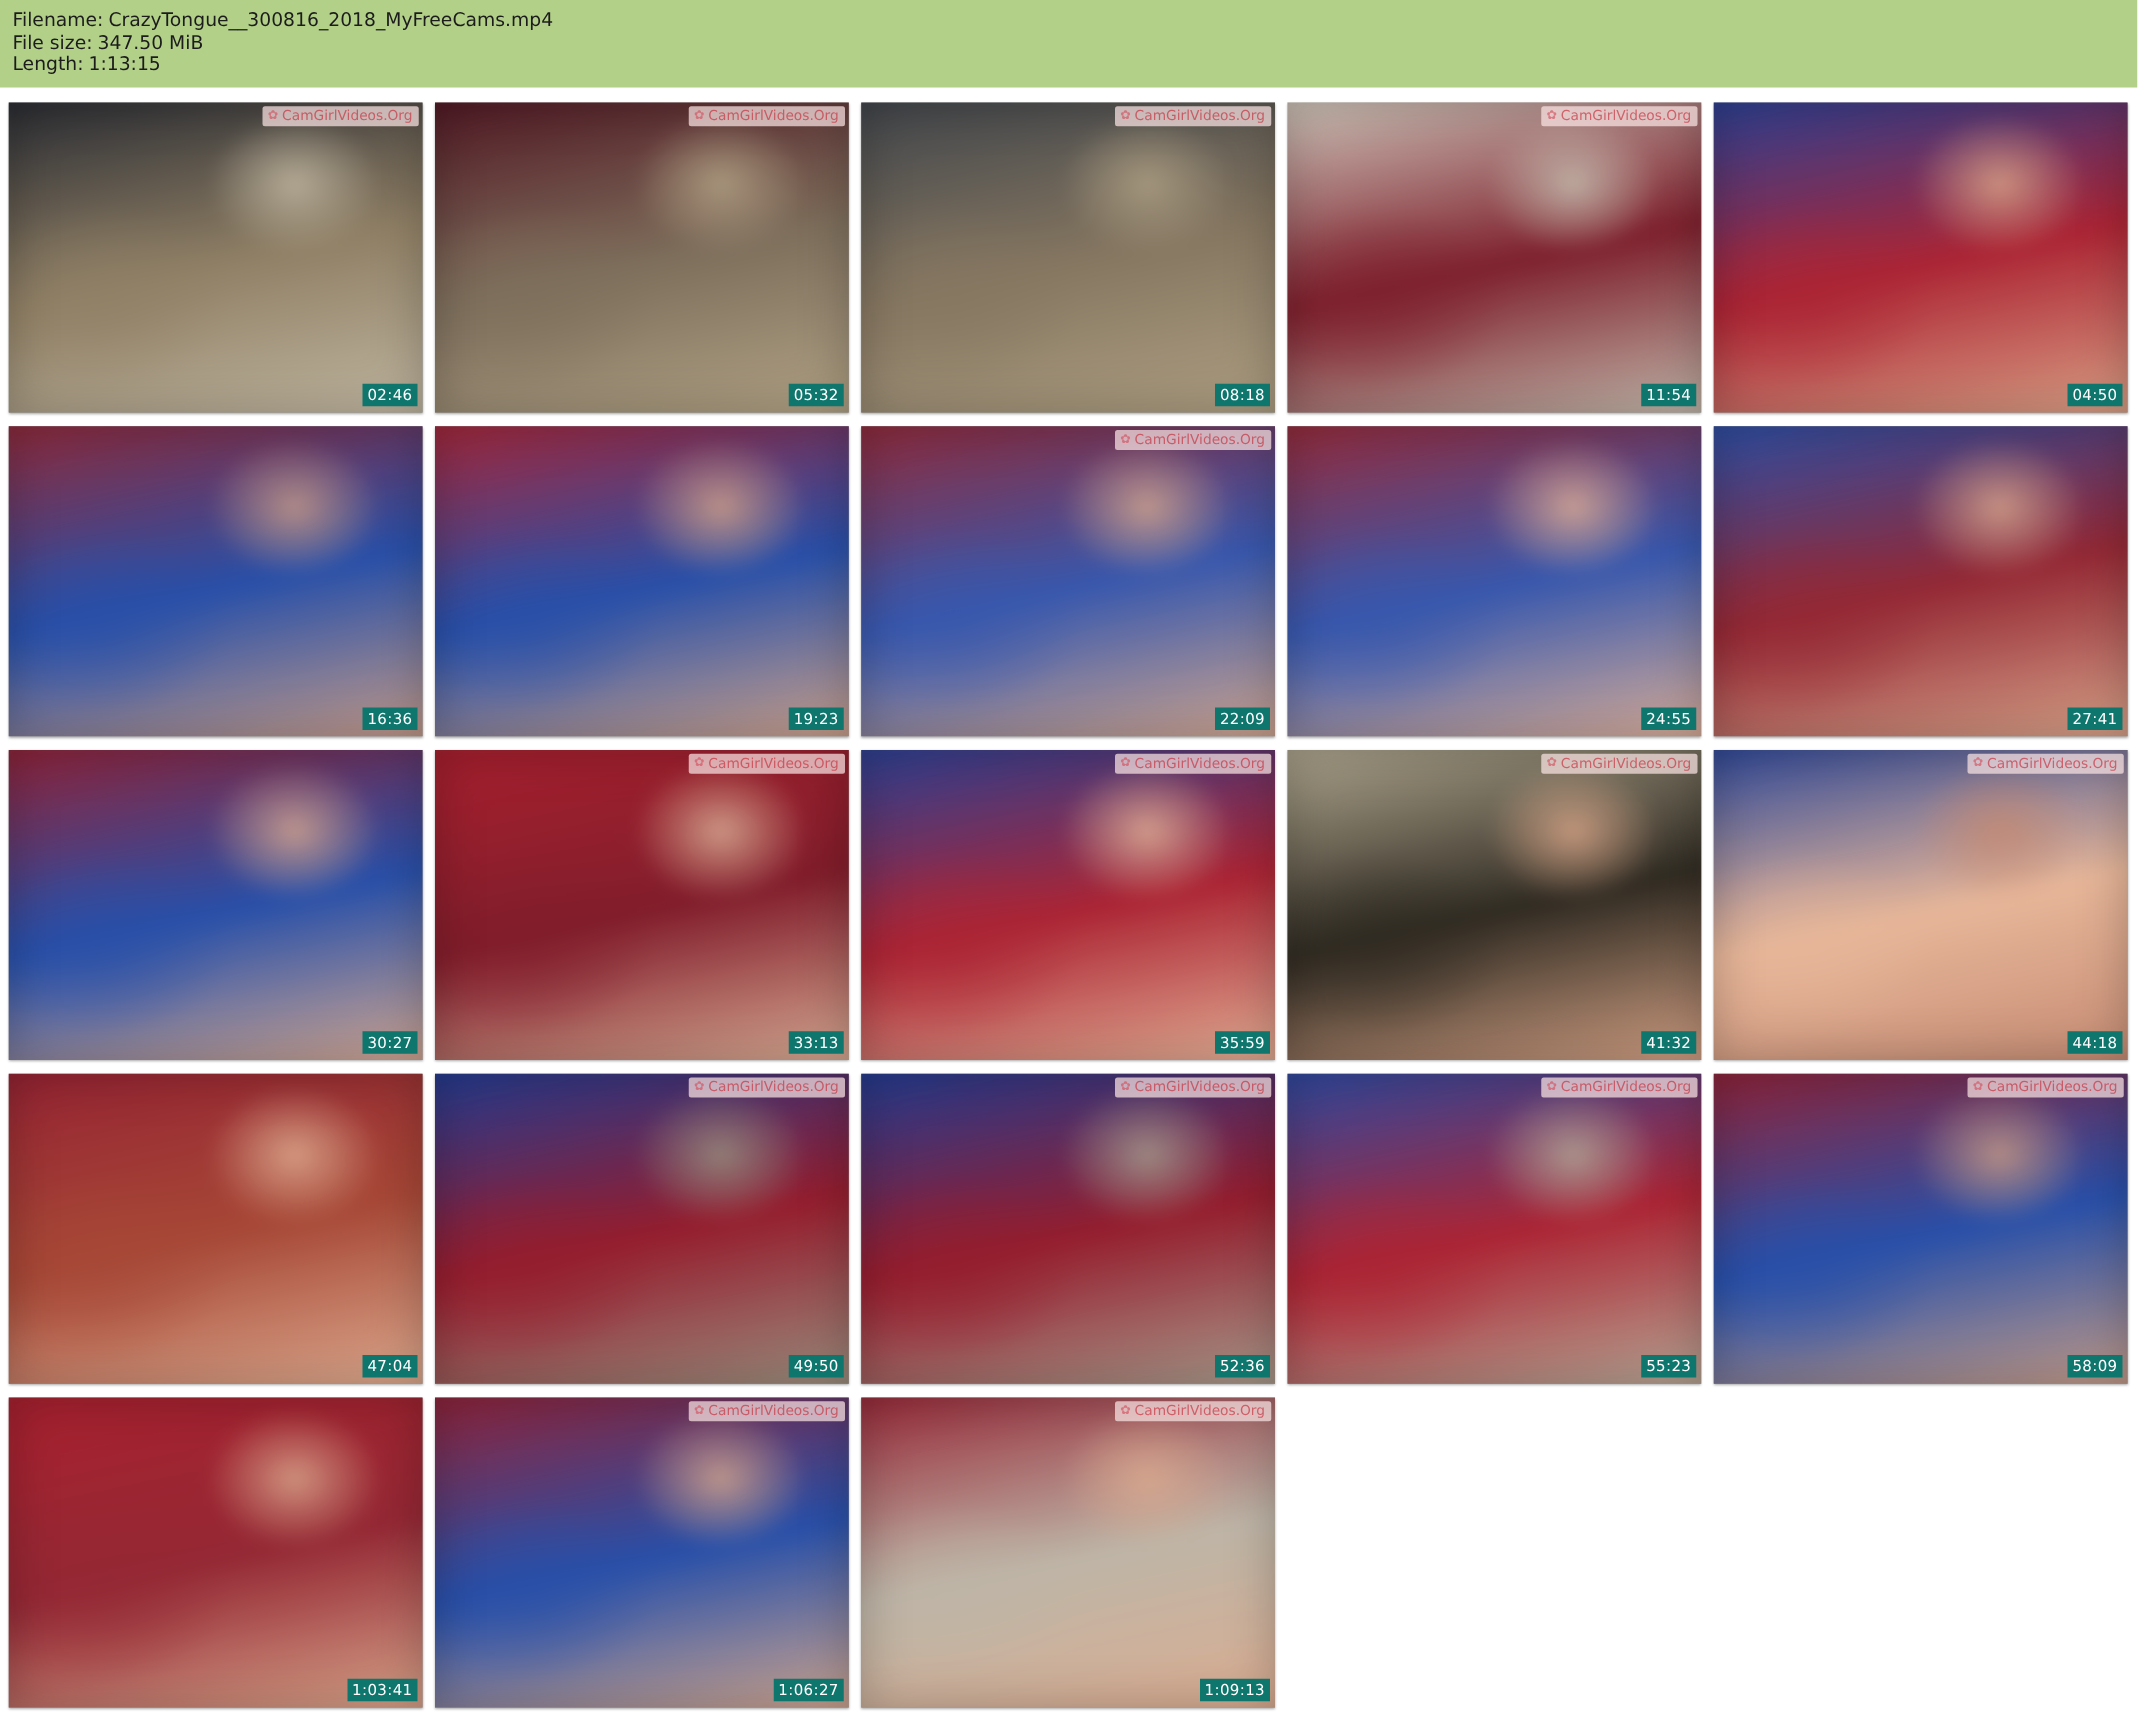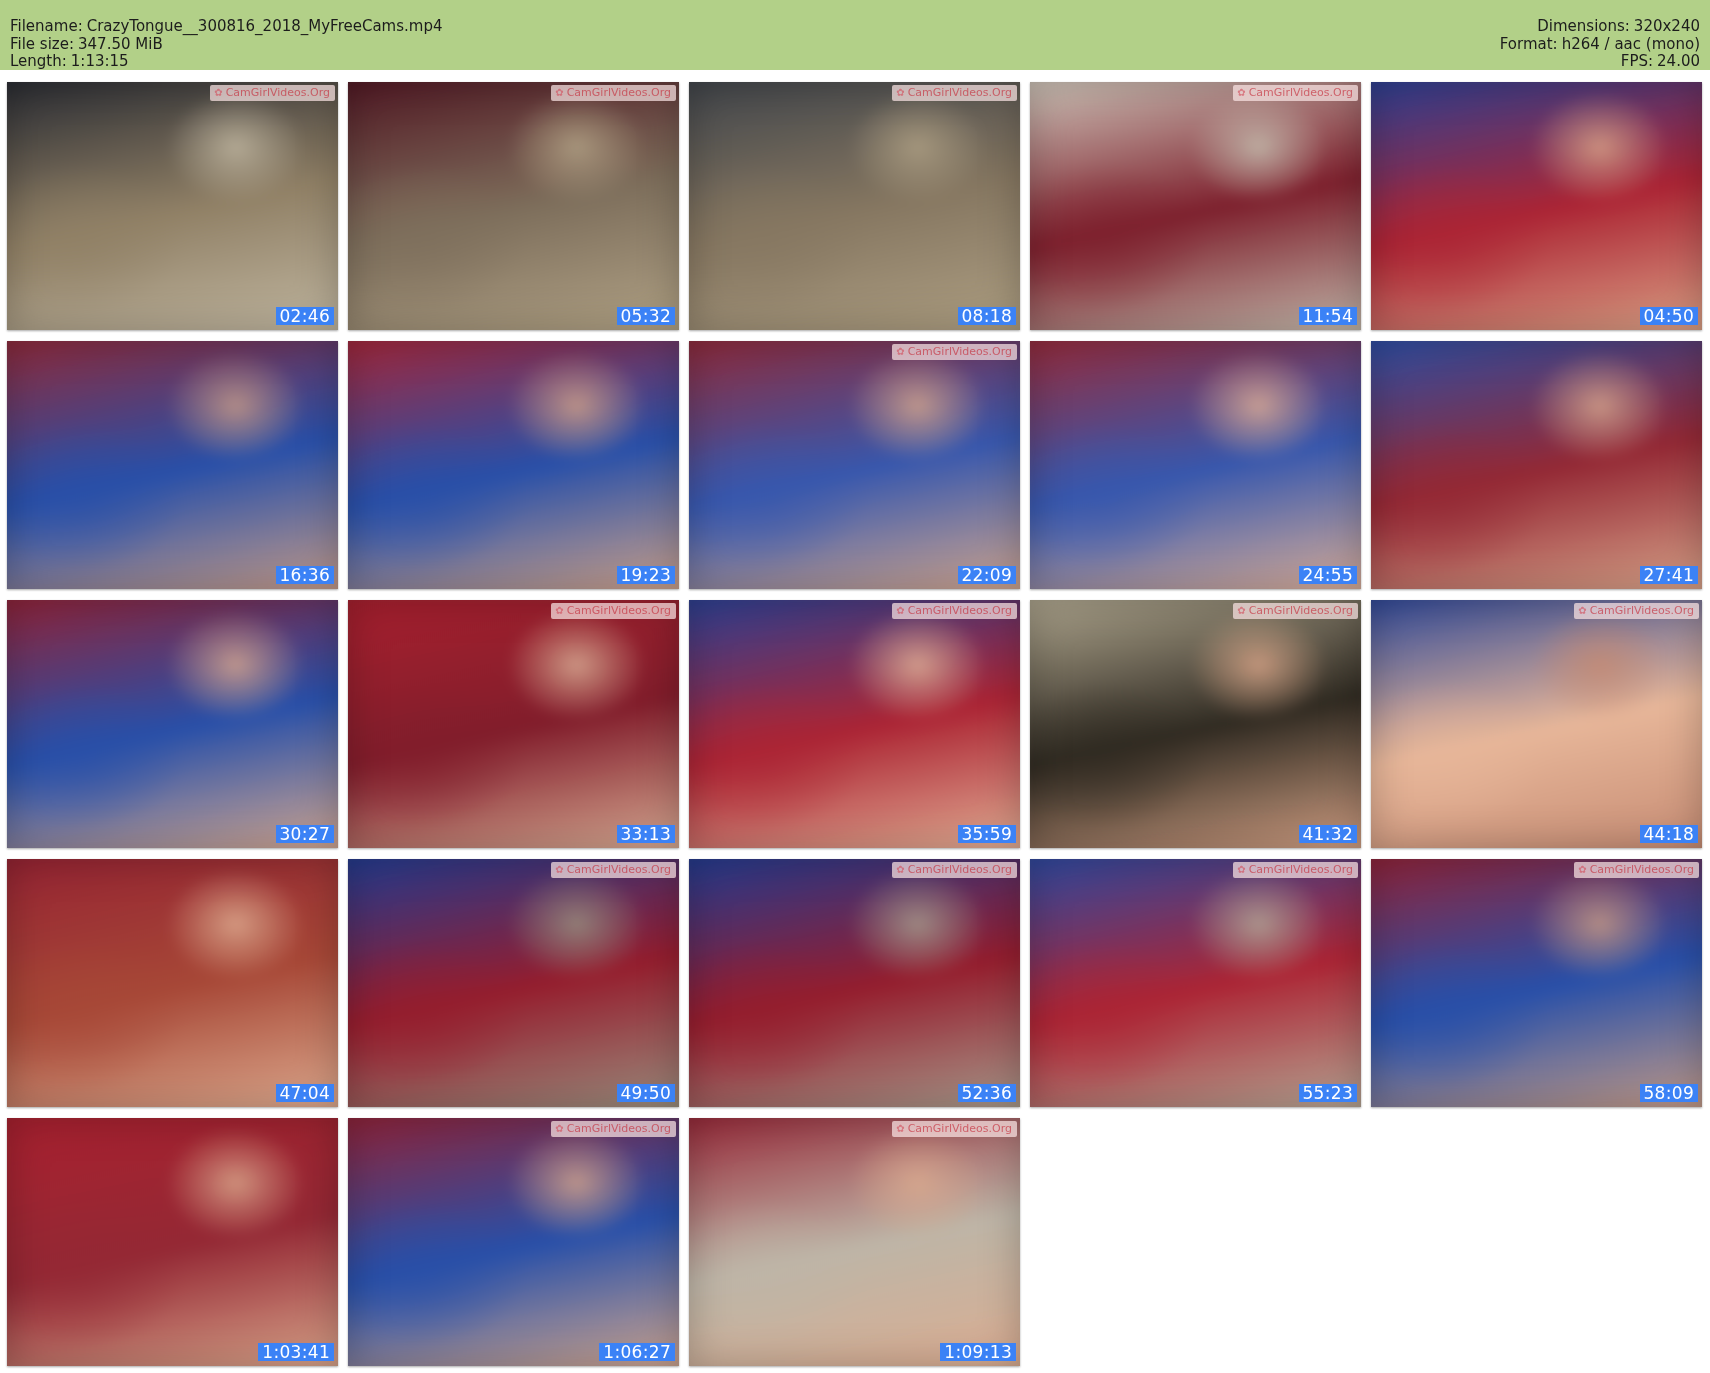--- a/index.html
+++ b/index.html
@@ -9,21 +9,21 @@
     font-family: "DejaVu Sans", "Liberation Sans", sans-serif;
     overflow: hidden;
   }
   
   .info-header {
     width: 1710px; height: 70px;
     background: #b2d088;
     color: #1c1c1c;
     display: flex;
     justify-content: space-between;
-    padding: 18px 10px 0 10px;
+    padding: 8px 10px 0 10px;
     font-size: 15px;
     line-height: 17.5px;
   }
   .info-left { text-align: left; }
   .info-right { text-align: right; }
   .info-line { white-space: nowrap; }
   .info-line .lbl { margin-right: 4px; }
   
   .thumb-grid {
     padding: 12px 7px 7px 7px;
@@ -46,23 +46,23 @@
     filter: blur(6px) saturate(1.1);
   }
   .thumb .vignette {
     position: absolute; inset: 0;
     box-shadow: inset 0 0 40px rgba(0,0,0,0.25);
     pointer-events: none;
   }
   .timestamp-badge {
     position: absolute;
     right: 4px; bottom: 5px;
-    background: #3b82f6;
+    background: #0f766e;
     color: #ffffff;
-    font-size: 17px;
+    font-size: 12px;
     line-height: 16px;
     padding: 1px 4px;
     letter-spacing: 0.3px;
   }
   .wm {
     position: absolute;
     top: 3px; right: 3px;
     display: flex;
     align-items: center;
     gap: 3px;
@@ -87,31 +87,20 @@
     <div class="info-line">
       <span class="lbl">Filename:</span><span>CrazyTongue__300816_2018_MyFreeCams.mp4</span>
     </div>
     <div class="info-line">
       <span class="lbl">File size:</span><span>347.50 MiB</span>
     </div>
     <div class="info-line">
       <span class="lbl">Length:</span><span>1:13:15</span>
     </div>
   </div>
-  <div class="info-right">
-    <div class="info-line">
-      <span class="lbl">Dimensions:</span><span>320x240</span>
-    </div>
-    <div class="info-line">
-      <span class="lbl">Format:</span><span>h264 / aac (mono)</span>
-    </div>
-    <div class="info-line">
-      <span class="lbl">FPS:</span><span>24.00</span>
-    </div>
-  </div>
 </div>
 
 <div class="thumb-grid">
     <div class="thumb">
     <div class="frame-fill" style="background: radial-gradient(100px 80px at 68% 28%, rgba(195, 186, 166, 0.8) 0%, transparent 70%), radial-gradient(140px 100px at 24% 62%, rgba(143, 128, 104, 0.6) 0%, transparent 75%), linear-gradient(168deg, rgb(35, 38, 46) 0%, rgb(143, 128, 104) 52%, rgb(195, 186, 166) 100%);"></div>
     <div class="vignette"></div>
     <div class="wm">
       <span class="wm-icon">✿</span>
       <span>CamGirlVideos.Org</span>
     </div>

